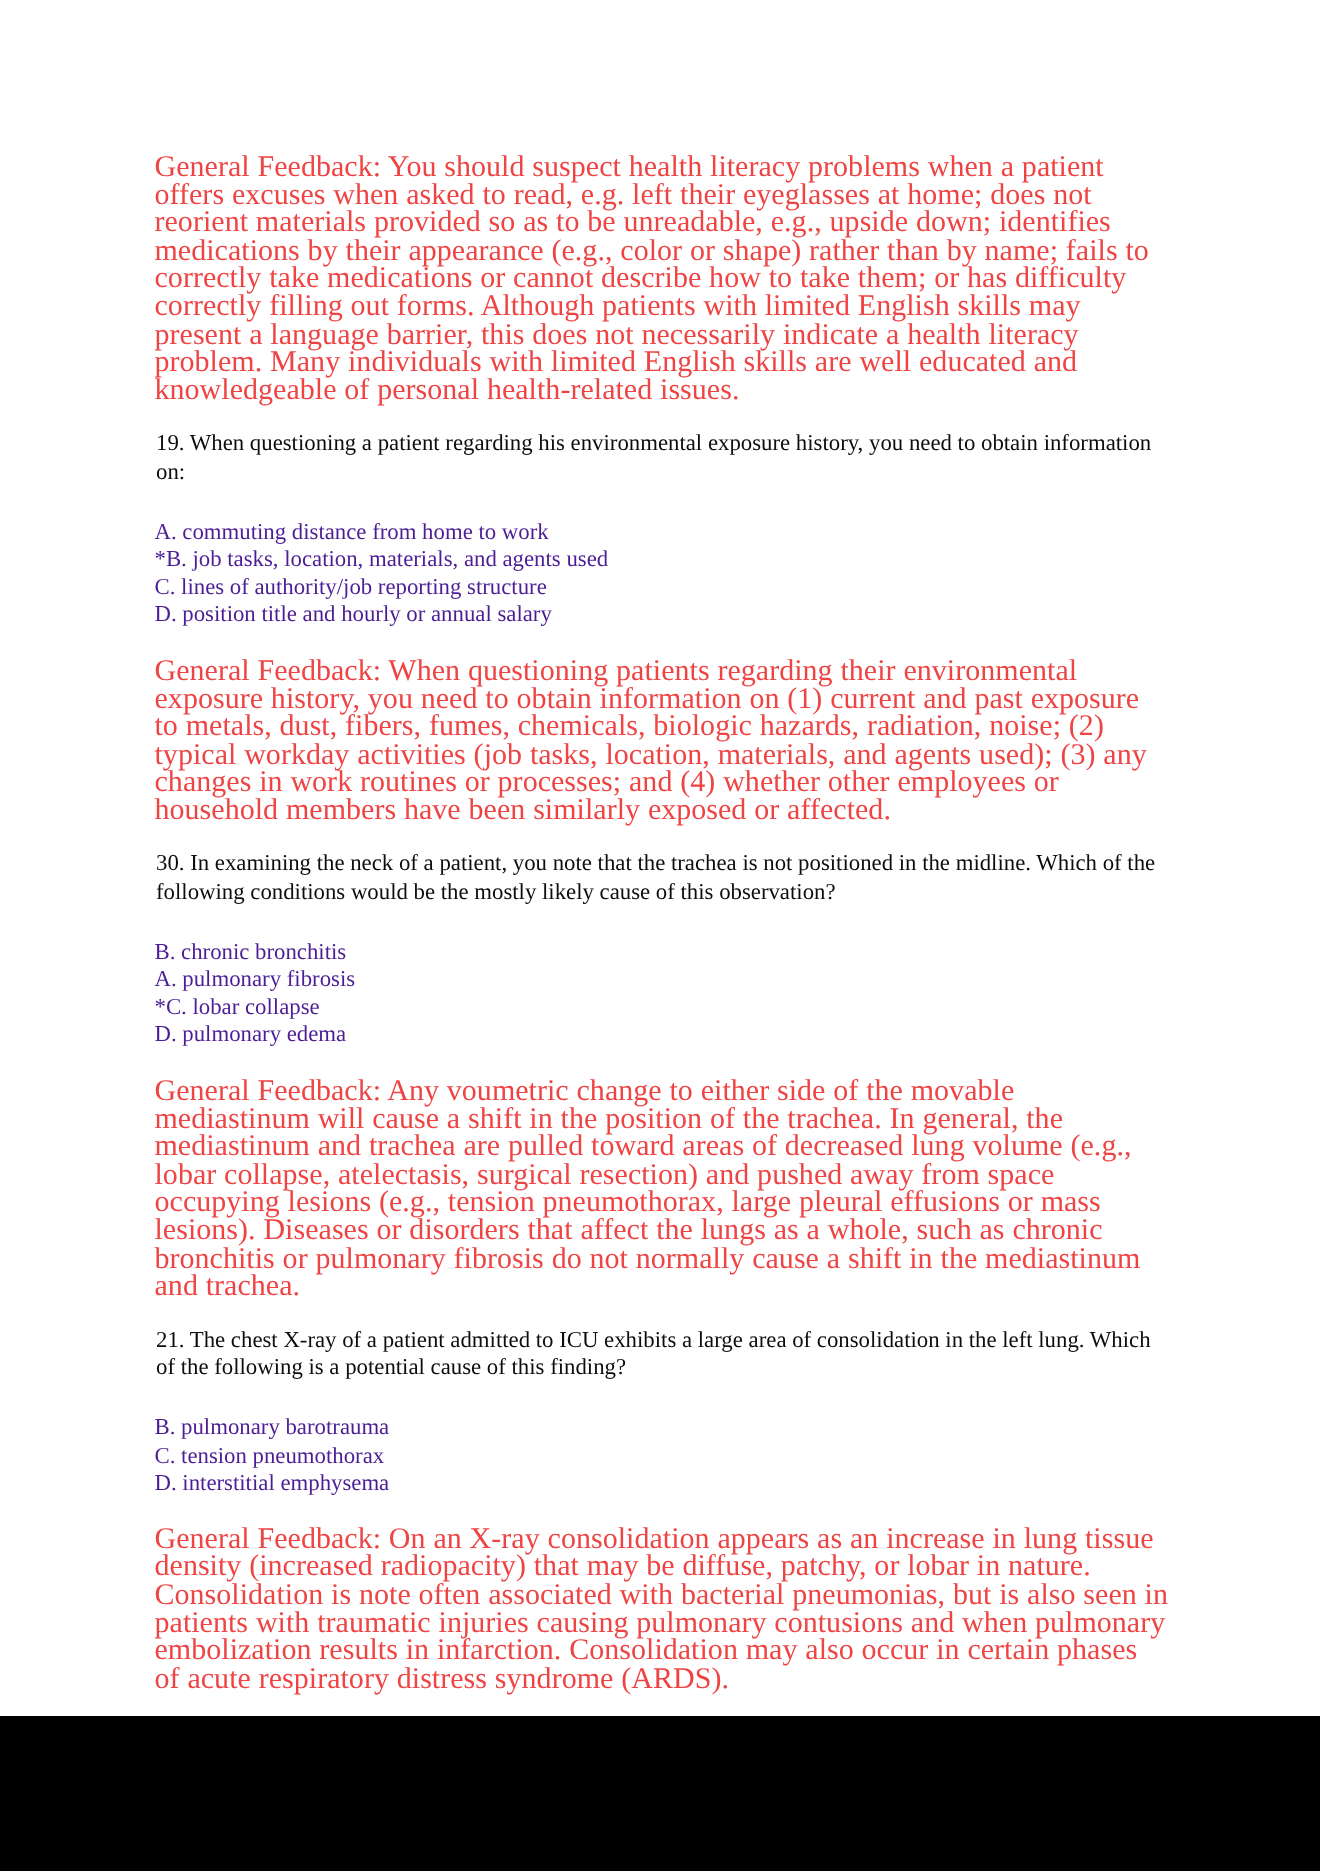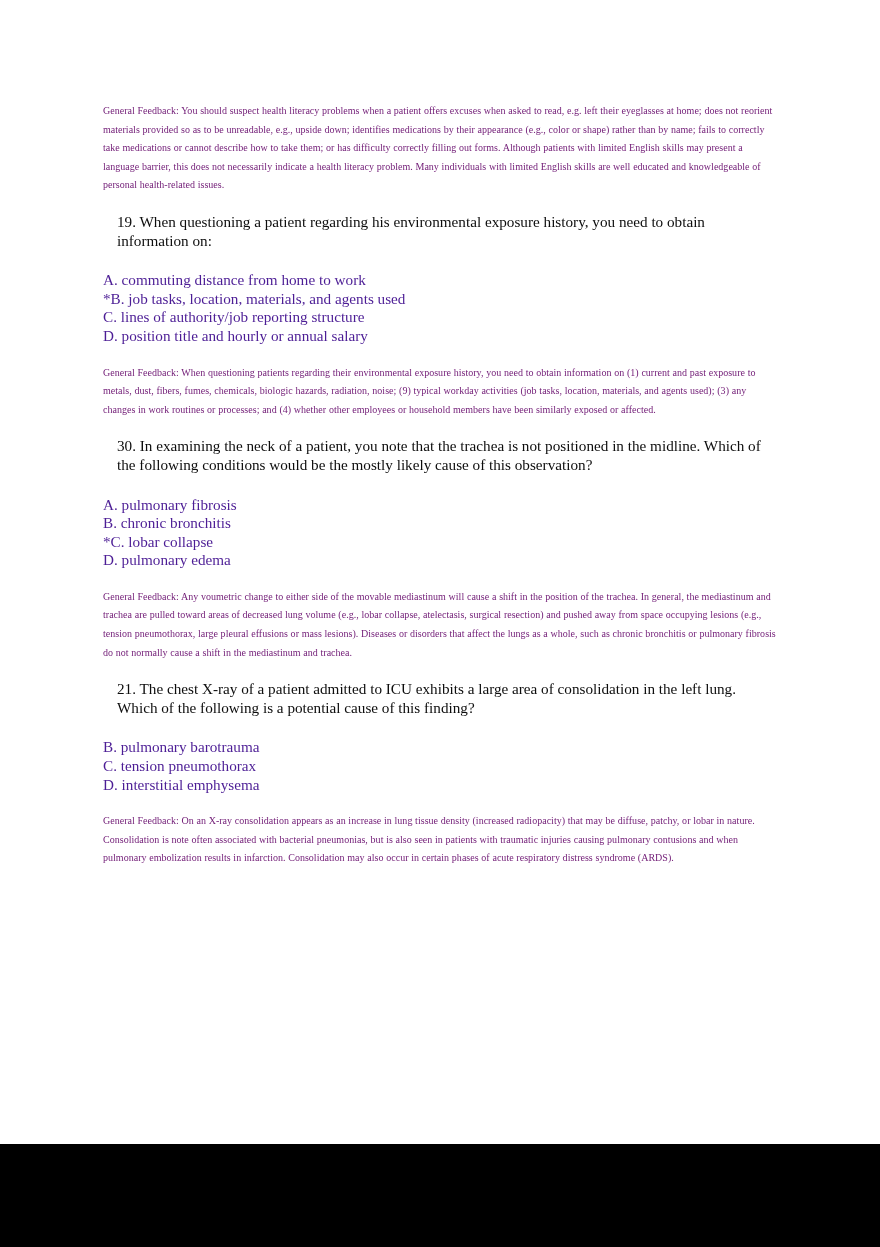--- a/index.html
+++ b/index.html
@@ -29,37 +29,37 @@
 
   .content {
     position: absolute;
     left: 103px;
     top: 102px;
     width: 676px;
   }
 
   
   .para {
-    font-size: 10px;
+    font-size: 20px;
     line-height: 18.6px;
     text-align: left;
     margin: 0 0 18px 0;
     letter-spacing: 0.02px;
     word-spacing: 0.2px;
-    color: #701a75;
+    color: #ef4444;
   }
 
   .qblock {
     margin: 0 0 18px 0;
   }
 
   .question {
     font-size: 15.2px;
     line-height: 18.6px;
-    margin: 0 0 21px 14px;
+    margin: 0 0 21px 1px;
     color: #0d0d0d;
   }
 
   .options {
     list-style: none;
     margin: 0;
     padding: 0;
   }
 
   .options li {
@@ -105,33 +105,33 @@
         <li>A. commuting distance from home to work</li>
         <li>*B. job tasks, location, materials, and agents used</li>
         <li>C. lines of authority/job reporting structure</li>
         <li>D. position title and hourly or annual salary</li>
       </ul>
     </div>
 
     <p class="para">
       <span>General Feedback: When questioning patients regarding their environmental exposure history, you need</span>
       <span>to obtain information on (1) current and past exposure to metals, dust, fibers, fumes, chemicals, biologic</span>
-      <span>hazards, radiation, noise; (9) typical workday activities (job tasks, location, materials, and agents used);</span>
+      <span>hazards, radiation, noise; (2) typical workday activities (job tasks, location, materials, and agents used);</span>
       <span>(3) any changes in work routines or processes; and (4) whether other employees or household members</span>
       <span>have been similarly exposed or affected.</span>
     </p>
 
     <div class="qblock">
       <p class="question">
         <span>30. In examining the neck of a patient, you note that the trachea is not positioned in the midline. Which of</span>
         <span>the following conditions would be the mostly likely cause of this observation?</span>
       </p>
       <ul class="options">
+        <li>B. chronic bronchitis</li>
         <li>A. pulmonary fibrosis</li>
-        <li>B. chronic bronchitis</li>
         <li>*C. lobar collapse</li>
         <li>D. pulmonary edema</li>
       </ul>
     </div>
 
     <p class="para">
       <span>General Feedback: Any voumetric change to either side of the movable mediastinum will cause a shift in</span>
       <span>the position of the trachea. In general, the mediastinum and trachea are pulled toward areas of decreased</span>
       <span>lung volume (e.g., lobar collapse, atelectasis, surgical resection) and pushed away from space occupying</span>
       <span>lesions (e.g., tension pneumothorax, large pleural effusions or mass lesions). Diseases or disorders that</span>

